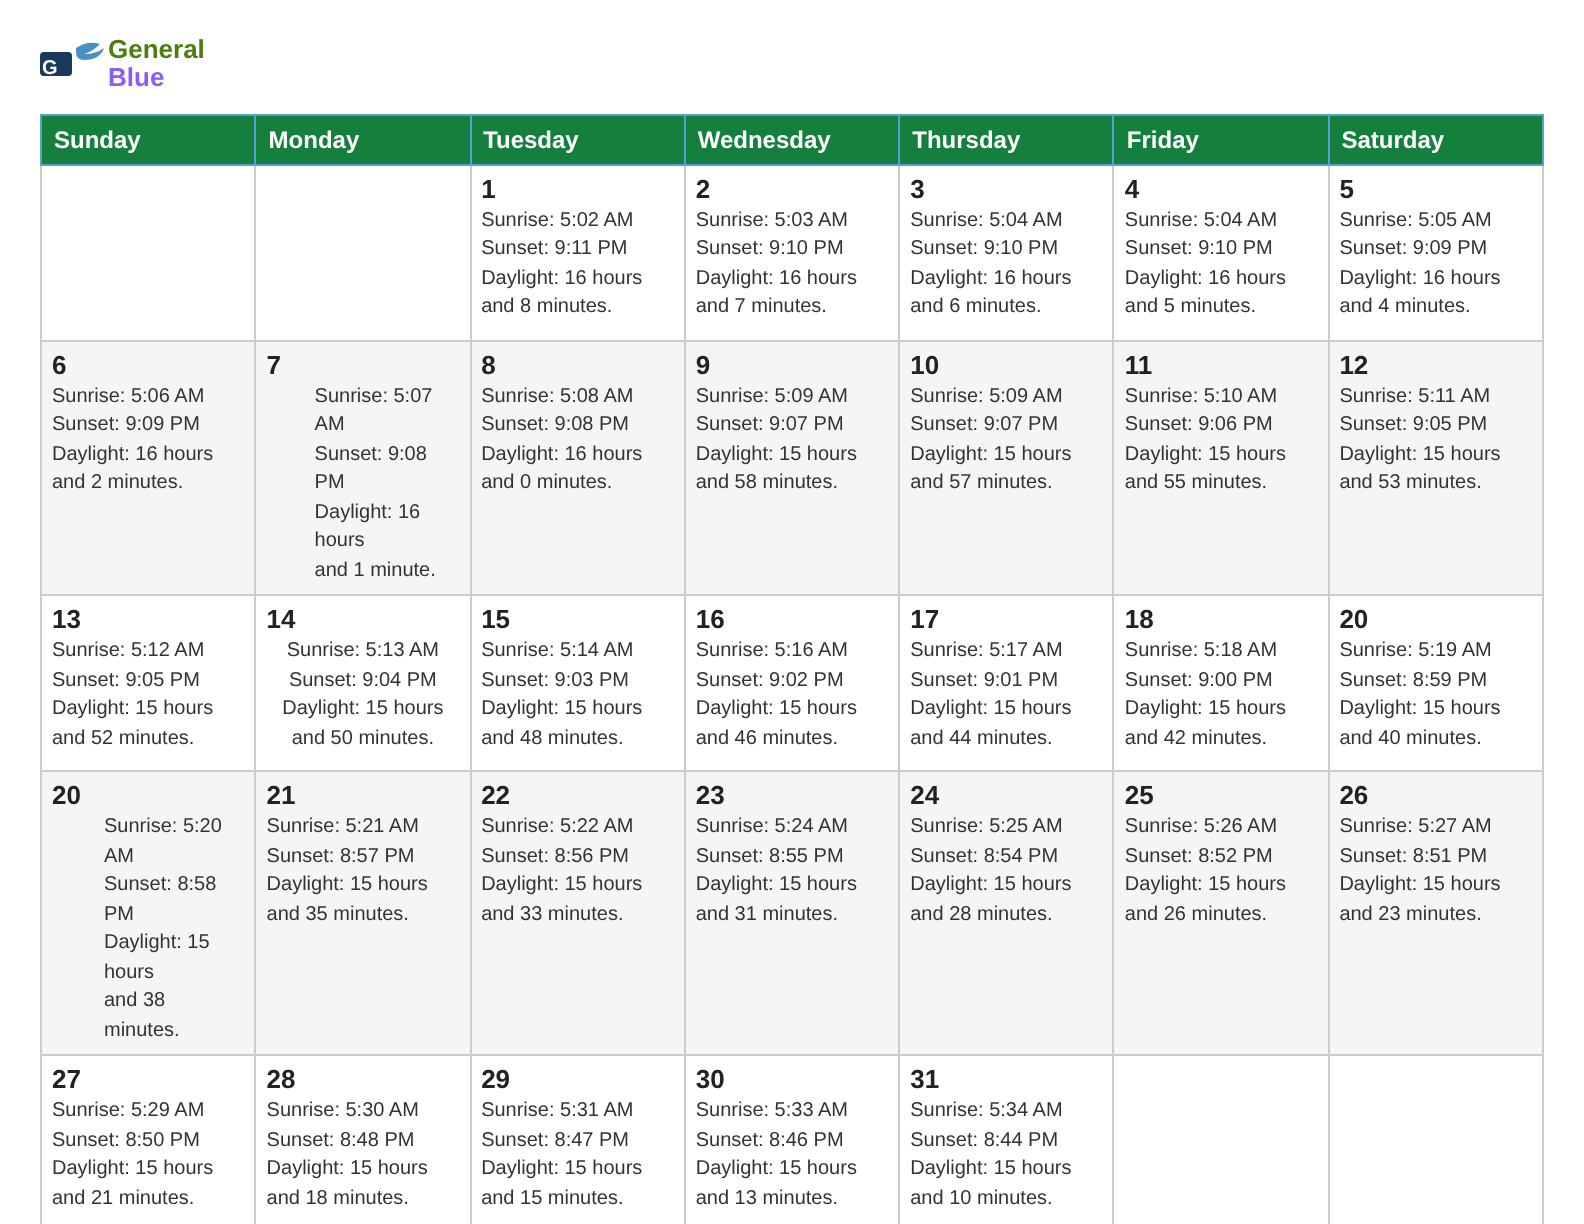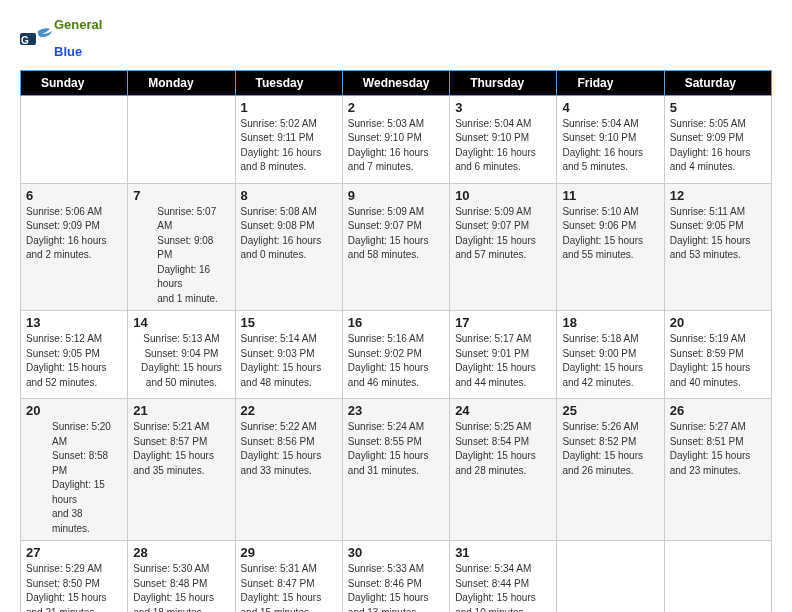--- a/index.html
+++ b/index.html
@@ -48,25 +48,25 @@
       margin-top: 2px;
     }
     .calendar {
       flex: 1;
       border: 1px solid #ccc;
       border-collapse: collapse;
       width: 100%;
       table-layout: fixed;
     }
     .calendar th {
-      background: #000000;
+      background: #15803d;
       color: #fff;
       font-size: 12px;
       font-weight: bold;
-      padding: 5px 20px;
+      padding: 5px 6px;
       text-align: left;
       border: 1px solid #5a9fd4;
     }
     .calendar td {
       border: 1px solid #ccc;
       vertical-align: top;
       padding: 4px 5px;
       font-size: 9.5px;
       color: #333;
       background: #fff;
@@ -98,21 +98,21 @@
   <div class="header">
     <div class="logo">
       <div class="logo-row">
         <svg width="32" height="28" viewBox="0 0 32 28">
           <rect x="0" y="8" width="16" height="12" rx="2" fill="#1a3a5c"></rect>
           <text x="1" y="19" font-size="10" font-weight="bold" fill="#fff" font-family="Arial">G</text>
           <path d="M18 6 Q24 2 30 4 Q26 8 22 9 Q28 9 32 6 Q30 12 22 12 Q18 12 18 8 Z" fill="#4a90c4"></path>
         </svg>
         <div>
           <div style="font-size:13px;font-weight:bold;color:#4d7c0f;line-height:1.1;">General</div>
-          <div style="font-size:13px;font-weight:bold;color:#1d4ed8;line-height:1.1;margin-top:13px;">Blue</div>
+          <div style="font-size:13px;font-weight:bold;color:#8b5cf6;line-height:1.1;">Blue</div>
         </div>
       </div>
     </div>
     <div class="title-area">
       <div class="month-title"></div>
       <div class="subtitle"></div>
     </div>
   </div>
 
   <table class="calendar">

